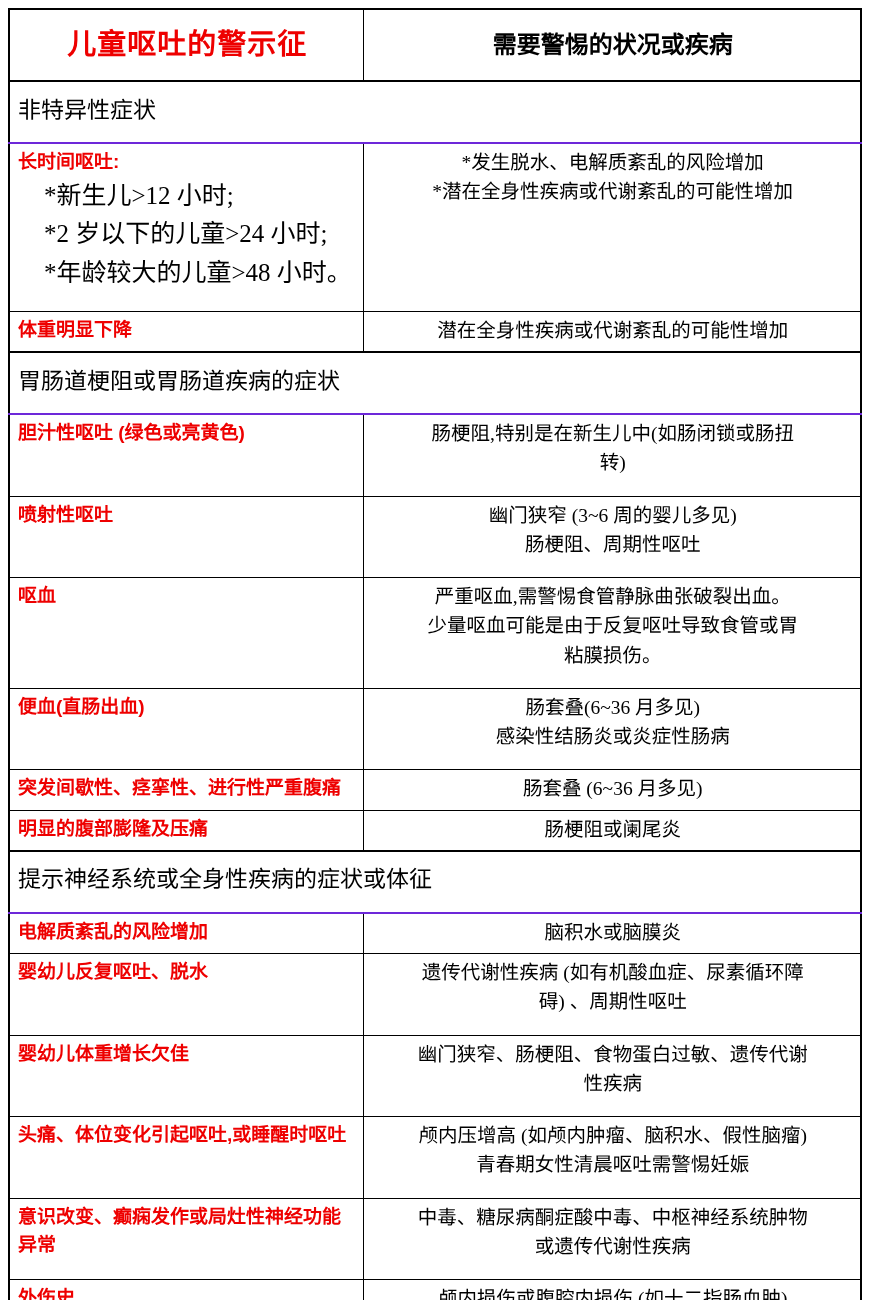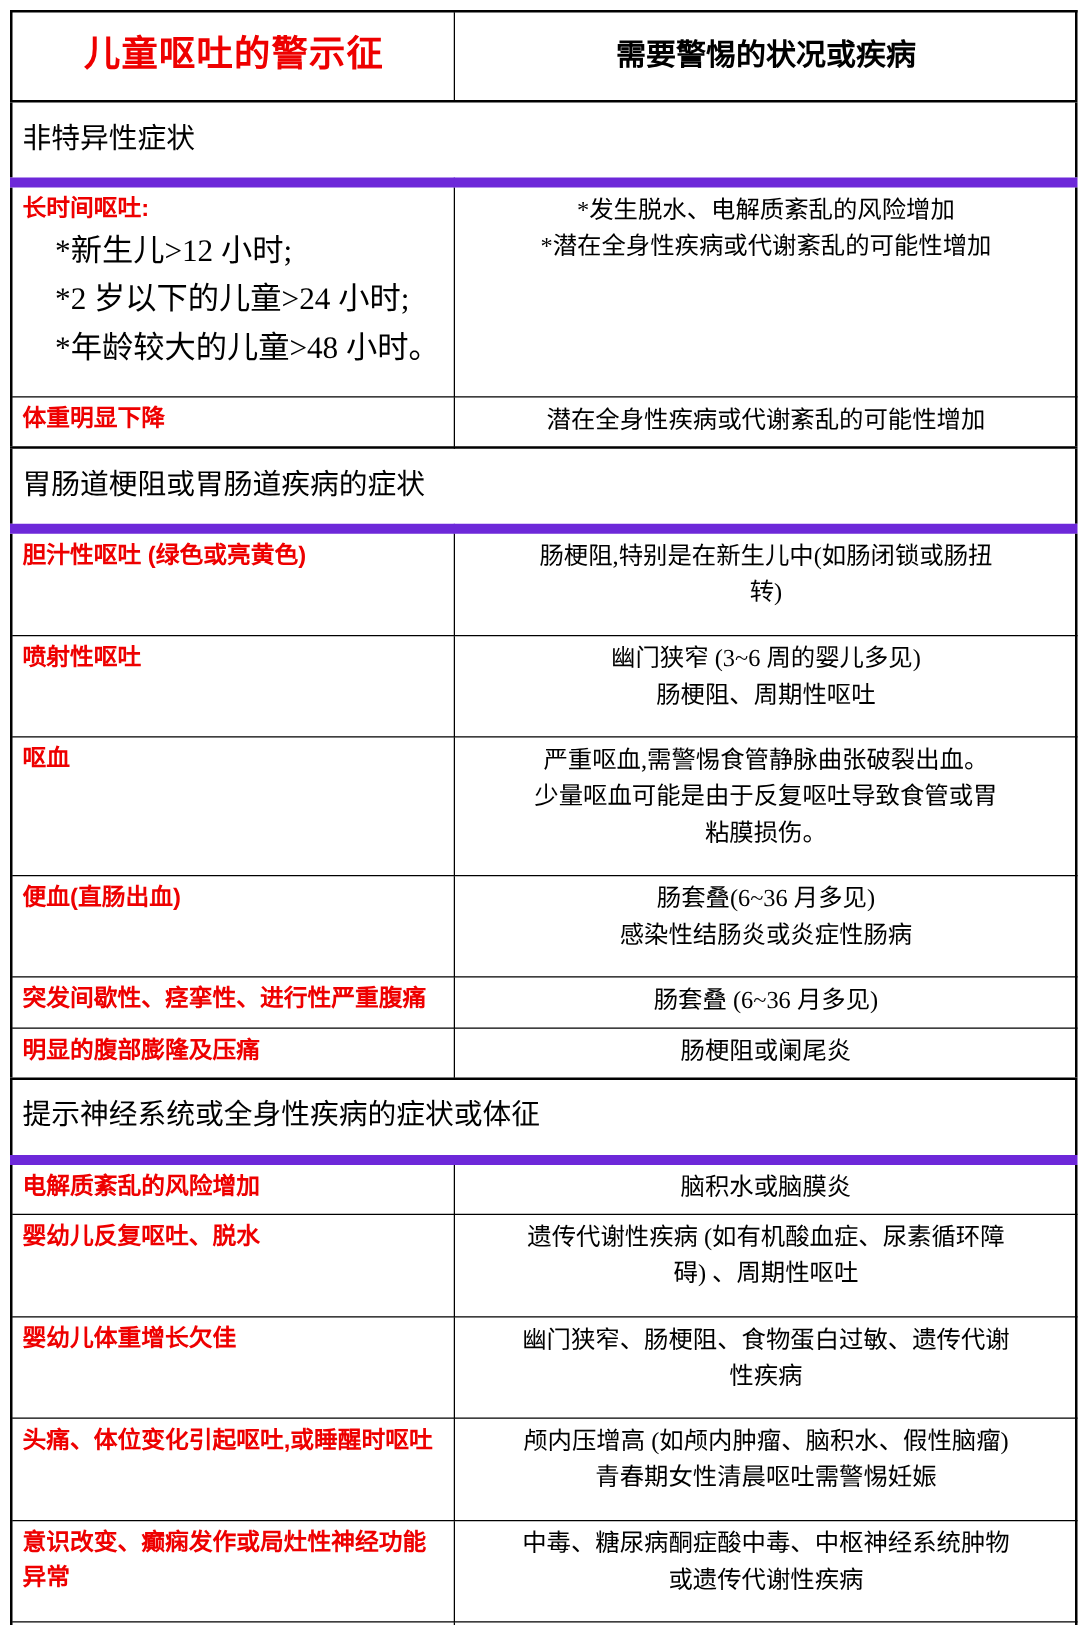--- a/index.html
+++ b/index.html
@@ -60,21 +60,21 @@
     color: #000000;
     font-size: 24px;
     font-weight: bold;
     font-family: "Liberation Serif", "DejaVu Serif", serif;
     margin-top: 30px;
   }
 
   
   tr.section-row td {
     border-top: 2px solid #000000;
-    border-bottom: 8px solid #6d28d9;
+    border-bottom: 2px solid #6d28d9;
     height: 46px;
     vertical-align: middle;
     padding-top: 6px;
     padding-bottom: 8px;
   }
   .section-title {
     font-size: 23px;
     font-family: "Liberation Serif", "DejaVu Serif", serif;
     color: #000000;
   }

